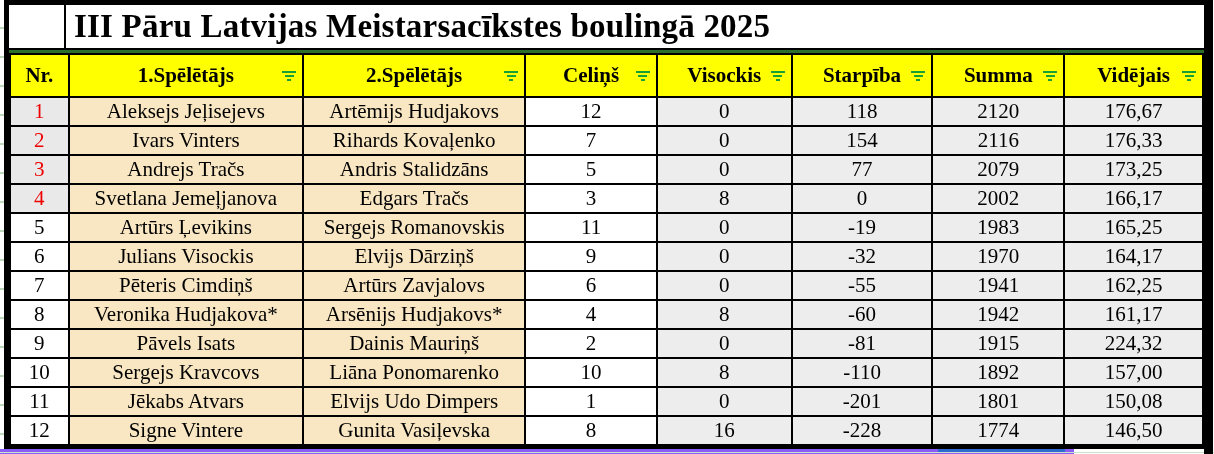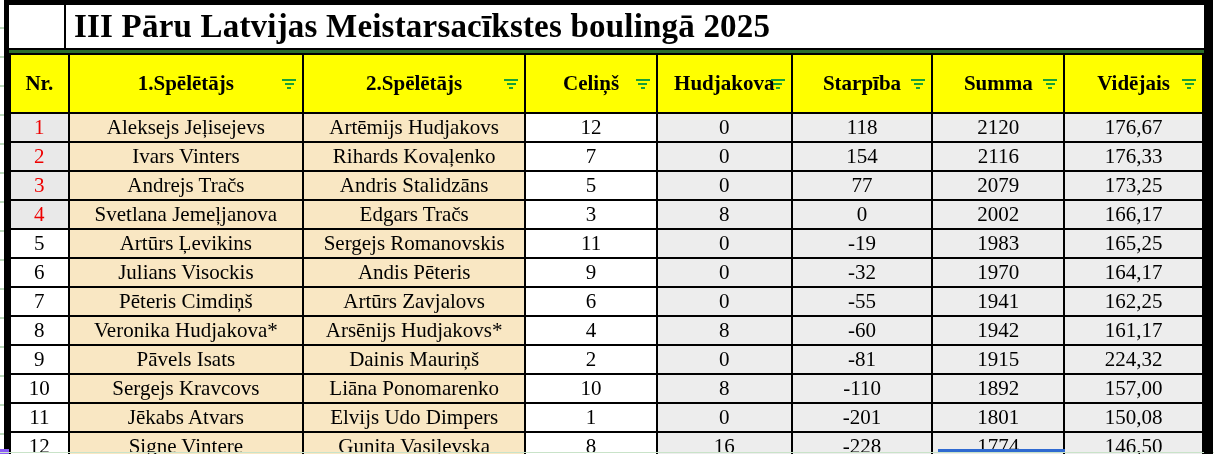--- a/index.html
+++ b/index.html
@@ -19,21 +19,21 @@
   .corner-cell { width:57px; border-right:2px solid #000; background:#fff; }
   .title-cell { flex:1; display:flex; align-items:center; padding-left:8px;
     font-weight:bold; font-size:33px; letter-spacing:.2px; color:#000; }
   .green-sep { height:3px; background:#2c6e2c; }
 
   table.grid { width:100%; border-collapse:collapse; table-layout:fixed; }
   table.grid th, table.grid td { border:2px solid #000; text-align:center;
     vertical-align:middle; overflow:hidden; white-space:nowrap; }
 
   table.grid th { height:30px; background:#ffff00; font-size:21px; font-weight:bold;
-    position:relative; padding:16px 2px; }
+    position:relative; padding:8px 2px; }
   table.grid td { height:29px; font-size:21px; font-weight:normal; color:#000; }
 
   td.nr  { font-weight:bold; background:#ffffff; }
   tr.rank-red td.nr { color:#ee0000; background:#e9e9e9; }
   td.name { background:#f9e7c3; border-left:2px solid #254f25;margin-left:44px; }
   td.name.second { border-left:2px solid #000; }
   td.lane { background:#ffffff; }
   td.num  { background:#ededed; }
 
   
@@ -88,21 +88,21 @@
           <th><span>2.Spēlētājs</span><span class="ficon">
                 <i class="b1"></i>
                 <i class="b2"></i>
                 <i class="b3"></i>
               </span></th>
           <th><span>Celiņš</span><span class="ficon">
                 <i class="b1"></i>
                 <i class="b2"></i>
                 <i class="b3"></i>
               </span></th>
-          <th><span>Hudjakova</span><span class="ficon">
+          <th><span>Visockis</span><span class="ficon">
                 <i class="b1"></i>
                 <i class="b2"></i>
                 <i class="b3"></i>
               </span></th>
           <th><span>Starpība</span><span class="ficon">
                 <i class="b1"></i>
                 <i class="b2"></i>
                 <i class="b3"></i>
               </span></th>
           <th><span>Summa</span><span class="ficon">
@@ -164,21 +164,21 @@
           <td class="name second">Sergejs Romanovskis</td>
           <td class="lane">11</td>
           <td class="num">0</td>
           <td class="num">-19</td>
           <td class="num">1983</td>
           <td class="num">165,25</td>
         </tr>
         <tr>
           <td class="nr">6</td>
           <td class="name">Julians Visockis</td>
-          <td class="name second">Andis Pēteris</td>
+          <td class="name second">Elvijs Dārziņš</td>
           <td class="lane">9</td>
           <td class="num">0</td>
           <td class="num">-32</td>
           <td class="num">1970</td>
           <td class="num">164,17</td>
         </tr>
         <tr>
           <td class="nr">7</td>
           <td class="name">Pēteris Cimdiņš</td>
           <td class="name second">Artūrs Zavjalovs</td>

